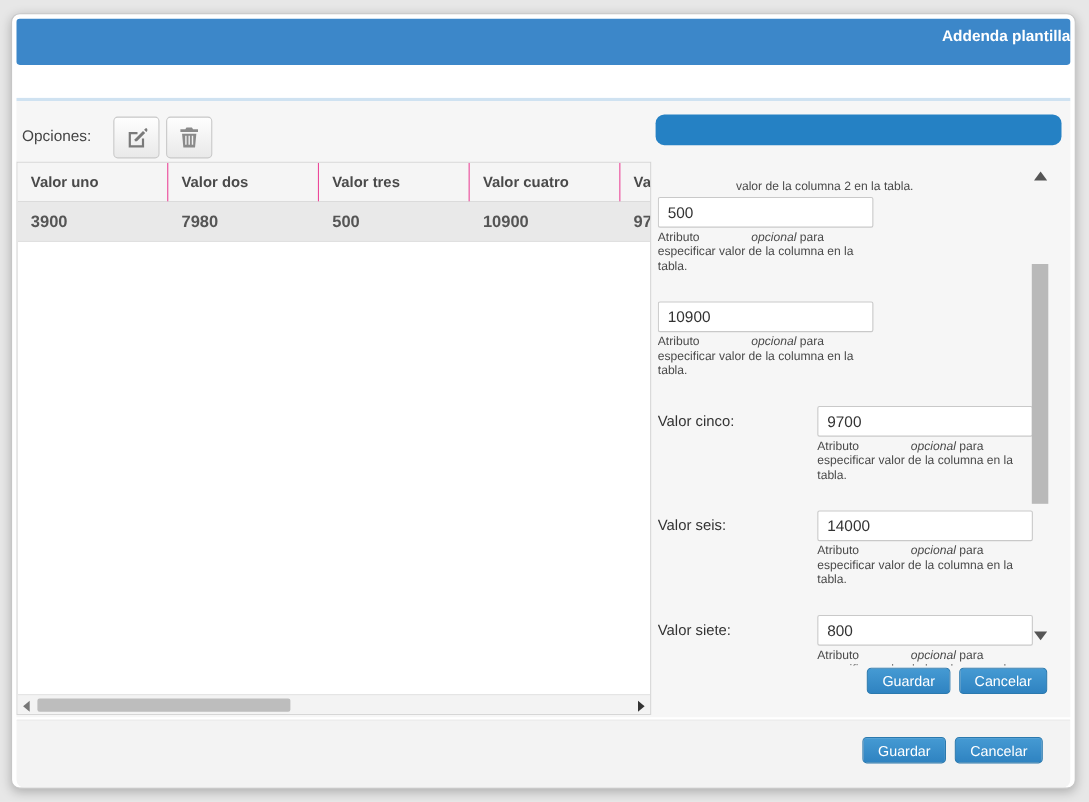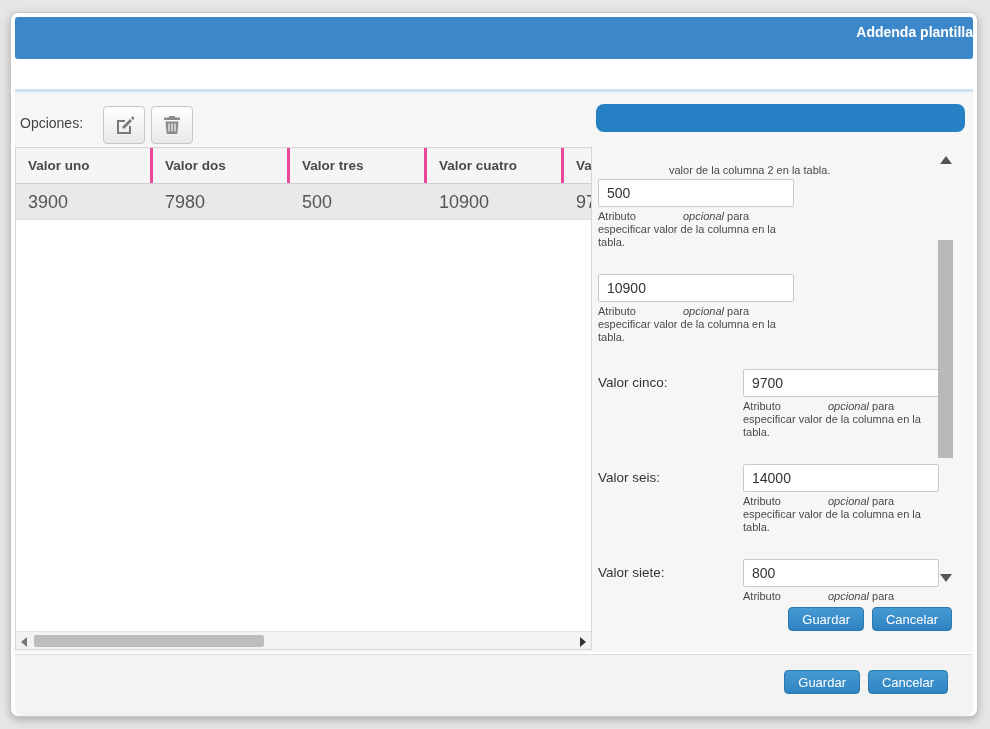--- a/index.html
+++ b/index.html
@@ -55,26 +55,26 @@
   .icon-btn.del{left:136px;}
   
   .table-wrap{
     position:absolute; left:0; top:55px; width:577px; bottom:2px;
     background:#fff; border:1px solid #d6d6d6; overflow:hidden;
   }
   .thead{display:flex; height:36px; background:#f5f5f5; border-bottom:1px solid #d0d0d0;}
   .th{
     width:137px; flex:0 0 137px; padding-left:12px; line-height:35px;
     font-size:13.5px; font-weight:bold; color:#4a4a4a;
-    border-right:3px solid #ec4899; white-space:nowrap; overflow:hidden;
+    border-right:1px solid #ec4899; white-space:nowrap; overflow:hidden;
   }
   .trow{display:flex; height:36px; background:#e9e9e9; border-bottom:1px solid #e0e0e0; cursor:pointer;}
   .td{
     width:137px; flex:0 0 137px; padding-left:12px; line-height:36px;
-    font-size:18px; color:#555; white-space:nowrap; overflow:hidden;
+    font-size:15px; color:#555; white-space:nowrap; overflow:hidden;font-weight:bold;
   }
   .hscroll{
     position:absolute; left:0; right:0; bottom:0; height:18px;
     background:#f3f3f3; border-top:1px solid #e4e4e4;
   }
   .hthumb{position:absolute; left:18px; top:3px; width:230px; height:12px; background:#bdbdbd; border-radius:2px; cursor:pointer;}
   .arr{position:absolute; width:0; height:0; cursor:pointer;}
   .arr-left{left:5px; top:5px; border-top:5px solid transparent; border-bottom:5px solid transparent; border-right:6px solid #777;}
   .arr-right{right:5px; top:5px; border-top:5px solid transparent; border-bottom:5px solid transparent; border-left:6px solid #333;}
   

